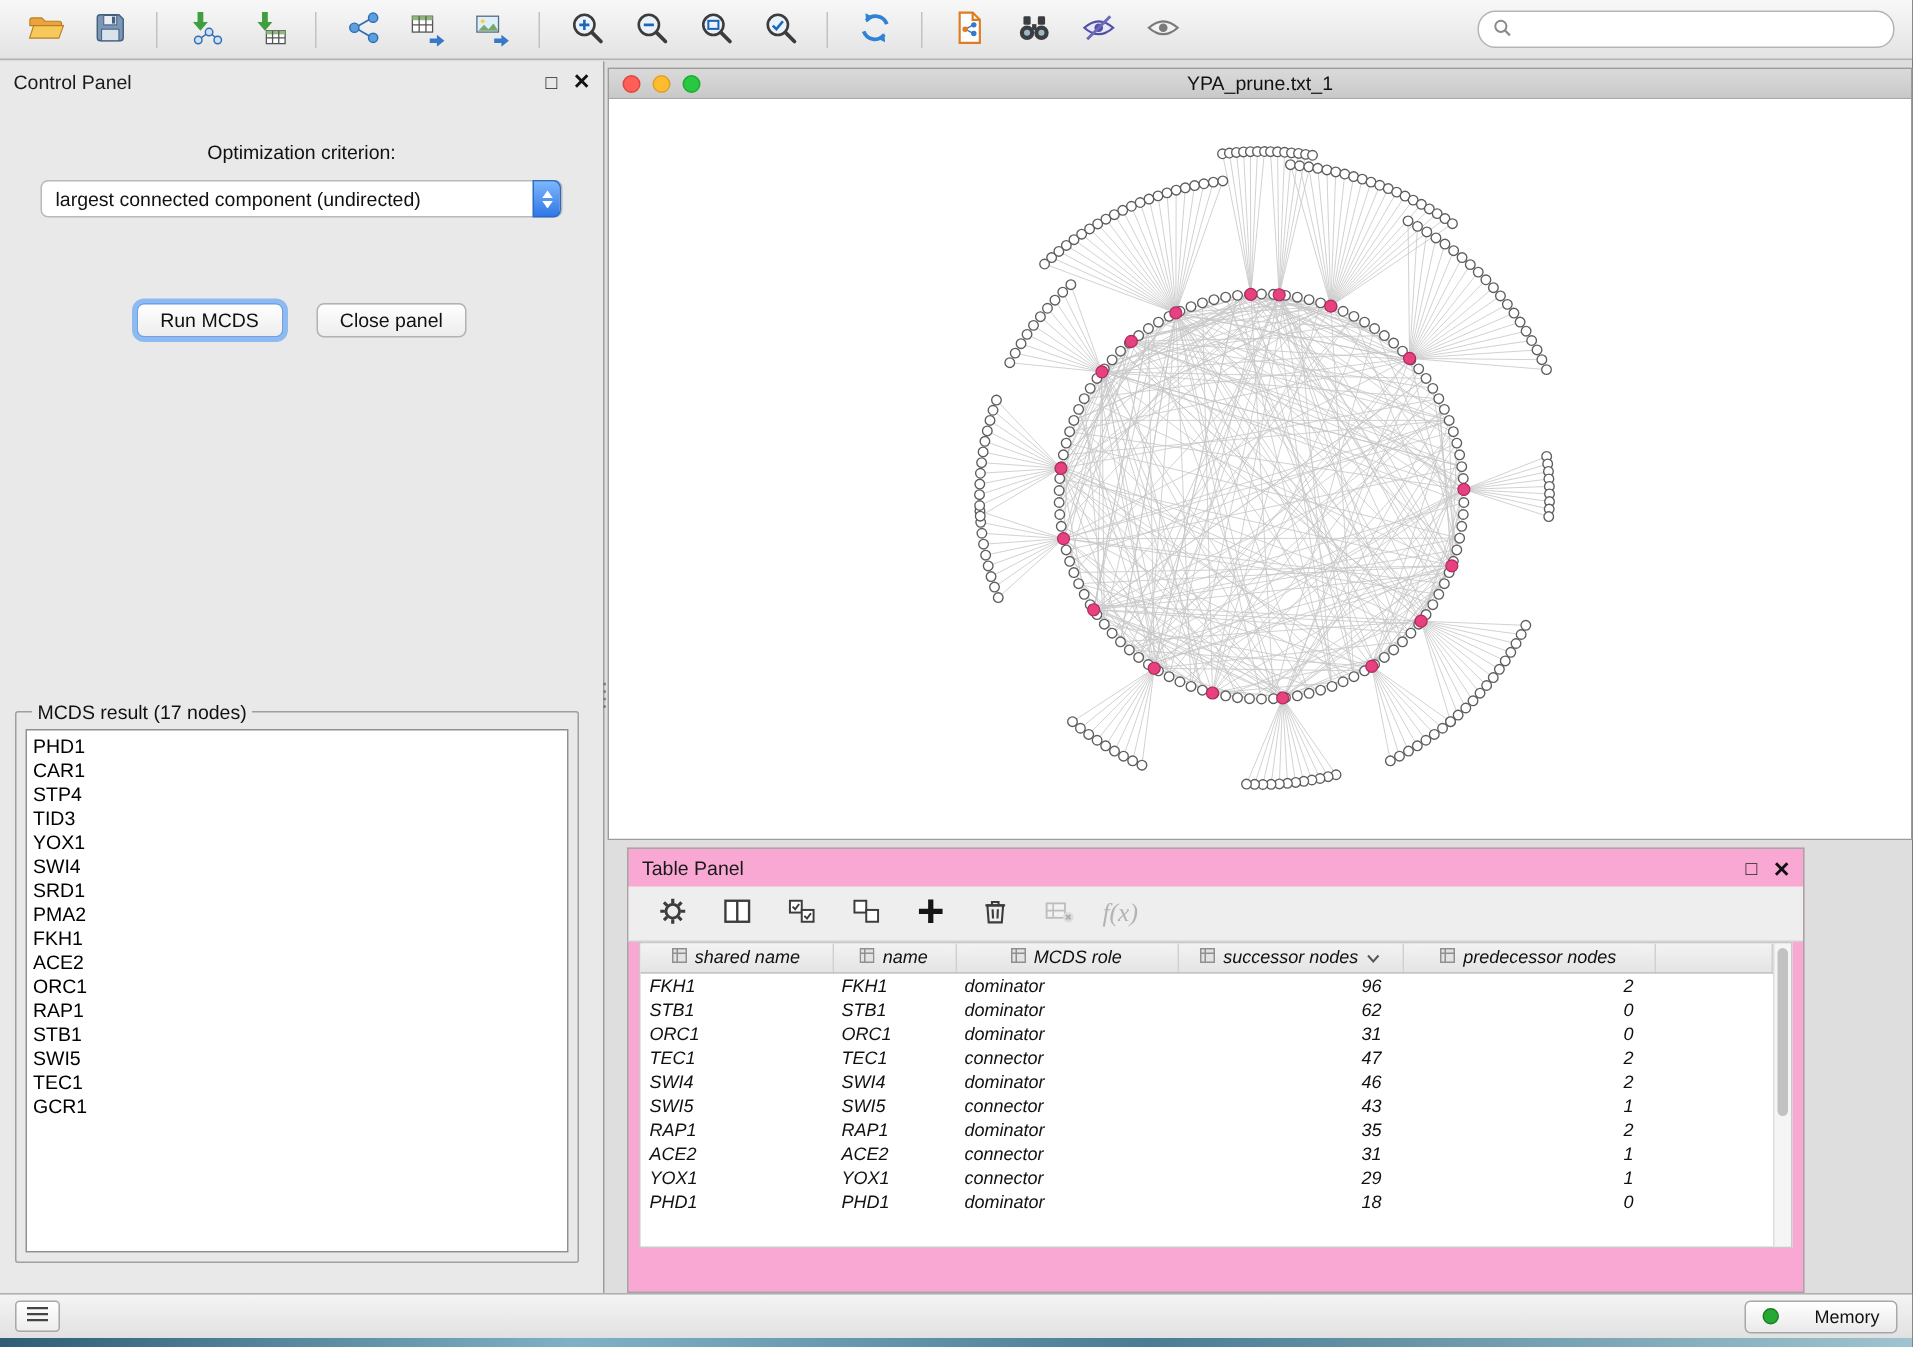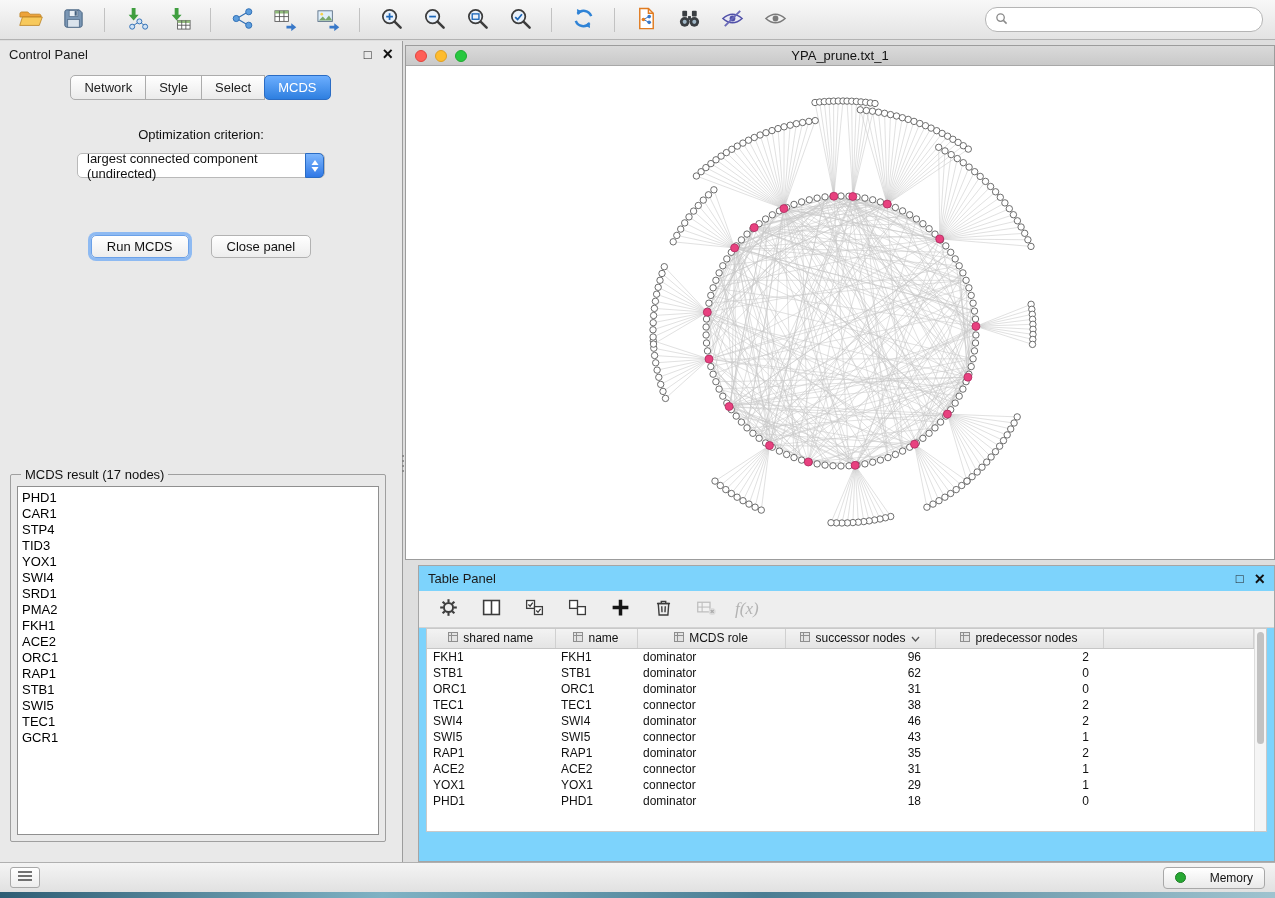--- a/index.html
+++ b/index.html
@@ -24,21 +24,21 @@
   .ph-icons{margin-left:auto;display:flex;gap:11px;align-items:center;}
   .ph-float{font-size:13px;color:#222;line-height:1;}
   .ph-close{font-size:18px;font-weight:bold;color:#111;line-height:1;}
   .ctabs{display:flex;justify-content:center;margin-top:8px;}
   .ctab{padding:4px 13px;font-size:13px;background:linear-gradient(#ffffff,#ebebeb);
         border:1px solid #acacac;margin-left:-1px;color:#222;cursor:default;}
   .ctab:first-child{border-radius:5px 0 0 5px;}
   .ctab:last-child{border-radius:0 5px 5px 0;}
   .ctab.active{background:linear-gradient(#6caefe,#2e7fe0);color:#fff;border-color:#2a6cc4;border-radius:5px;}
   .opt-label{text-align:center;margin-top:27px;font-size:13px;}
-  .criterion{width:248px;height:25px;margin:11px auto 16px;background:#fff;border:1px solid #b9b9b9;
+  .criterion{width:348px;height:25px;margin:11px auto 16px;background:#fff;border:1px solid #b9b9b9;
              border-radius:5px;display:flex;align-items:center;position:relative;padding:0 24px 0 9px;font-size:13px;}
   .criterion .stepper{position:absolute;right:0;top:-1px;width:19px;height:25px;
              background:linear-gradient(#7db6fd,#2f78e6);border:1px solid #2a6cc4;border-radius:0 5px 5px 0;
              display:flex;flex-direction:column;align-items:center;justify-content:center;gap:2px;}
   .btn-row{display:flex;justify-content:center;gap:22px;margin-top:17px;}
   .mac-btn{padding:3px 15px;font-size:13px;background:linear-gradient(#ffffff,#ededed);
            border:1px solid #b2b2b2;border-radius:5px;color:#111;cursor:default;margin-top:40px;}
   .mac-btn.focused{box-shadow:0 0 0 3px rgba(94,162,248,.65);border-color:#6ba1e8;}
   .result-fieldset{position:absolute;left:10px;right:16px;top:426px;bottom:20px;
                    border:1px solid #9f9f9f;border-radius:2px;padding:4px 6px 6px 6px;}
@@ -57,28 +57,28 @@
   .net-titlebar{height:20px;background:linear-gradient(#dadada,#c9c9c9);border-bottom:1px solid #a8a8a8;
                 position:relative;display:flex;align-items:center;justify-content:center;font-size:13px;color:#111;}
   .traffic{position:absolute;left:9px;top:4px;display:flex;gap:8px;}
   .tl{width:12px;height:12px;border-radius:50%;}
   .tl.red{background:#ff5f57;border:1px solid #e1443d;}
   .tl.yellow{background:#febc2e;border:1px solid #dfa023;}
   .tl.green{background:#28c840;border:1px solid #1eaa32;}
   .graph-area{width:868px;height:493px;display:block;background:#fff;}
 
   
-  .table-panel{position:absolute;left:418px;top:565px;width:857px;height:297px;background:#7dd3fc;
+  .table-panel{position:absolute;left:418px;top:565px;width:785px;height:297px;background:#f9a8d4;
                border:1px solid #a5a5a5;}
   .tp-toolbar{position:absolute;left:0;right:0;top:25px;height:37px;display:flex;align-items:center;
               gap:15px;padding:0 15px;background:#eeeeee;border-bottom:1px solid #d2d2d2;}
   .tp-toolbar .tbtn{width:28px;height:28px;}
   .fx{font-family:"Liberation Serif",serif;font-style:italic;font-size:17px;color:#b3b3b3;}
   .table-area{position:absolute;left:7px;right:7px;top:62px;bottom:29px;background:#fff;
-              border:1px solid #c9c9c9;display:flex;align-items:stretch;overflow:hidden;}
+              border:1px solid #c9c9c9;display:flex;align-items:stretch;overflow:hidden;font-style:italic;}
   .data-table{border-collapse:collapse;table-layout:fixed;flex:1;align-self:flex-start;width:calc(100% - 12px);}
   .data-table th{height:19px;background:linear-gradient(#f3f3f3,#e4e4e4);border-right:1px solid #d0d0d0;
                  border-bottom:1px solid #c6c6c6;font-weight:normal;font-size:12px;padding:0 4px;}
   .th-inner{display:flex;align-items:center;justify-content:center;gap:5px;white-space:nowrap;overflow:hidden;}
   .data-table td{height:16px;line-height:16px;padding:0 6px;font-size:12px;white-space:nowrap;overflow:hidden;}
   .data-table td.num{text-align:right;padding-right:14px;}
   .vscroll{width:12px;background:#f5f5f5;border-left:1px solid #ddd;position:relative;flex:0 0 12px;}
   .vthumb{position:absolute;left:2px;right:2px;top:3px;height:112px;background:#c2c2c2;border-radius:5px;}
   .tp-tabs{position:absolute;left:0;right:0;bottom:3px;display:flex;justify-content:center;}
   .ttab{padding:3px 12px;font-size:13px;background:linear-gradient(#ffffff,#ebebeb);
@@ -256,26 +256,20 @@
   </div>
 
   <div class="control-panel">
     <div class="panel-header">
       <span>Control Panel</span>
       <span class="ph-icons">
         <span class="ph-float">□</span>
         <span class="ph-close">×</span>
       </span>
     </div>
-    <div class="ctabs">
-        <div class="ctab">Network</div>
-        <div class="ctab">Style</div>
-        <div class="ctab">Select</div>
-        <div class="ctab active">MCDS</div>
-      </div>
     <div class="opt-label">Optimization criterion:</div>
     <div class="criterion">
       <span>largest connected component (undirected)</span>
       <span class="stepper">
         <svg width="8" height="5" viewBox="0 0 8 5">
             <path d="M4 0L7.5 5h-7z" fill="#fff"></path>
           </svg>
         <svg width="8" height="5" viewBox="0 0 8 5">
             <path d="M4 5L.5 0h7z" fill="#fff"></path>
           </svg>
@@ -1254,21 +1248,21 @@
               <td>ORC1</td>
               <td>dominator</td>
               <td class="num">31</td>
               <td class="num">0</td>
               <td></td>
             </tr>
             <tr>
               <td>TEC1</td>
               <td>TEC1</td>
               <td>connector</td>
-              <td class="num">38</td>
+              <td class="num">47</td>
               <td class="num">2</td>
               <td></td>
             </tr>
             <tr>
               <td>SWI4</td>
               <td>SWI4</td>
               <td>dominator</td>
               <td class="num">46</td>
               <td class="num">2</td>
               <td></td>

